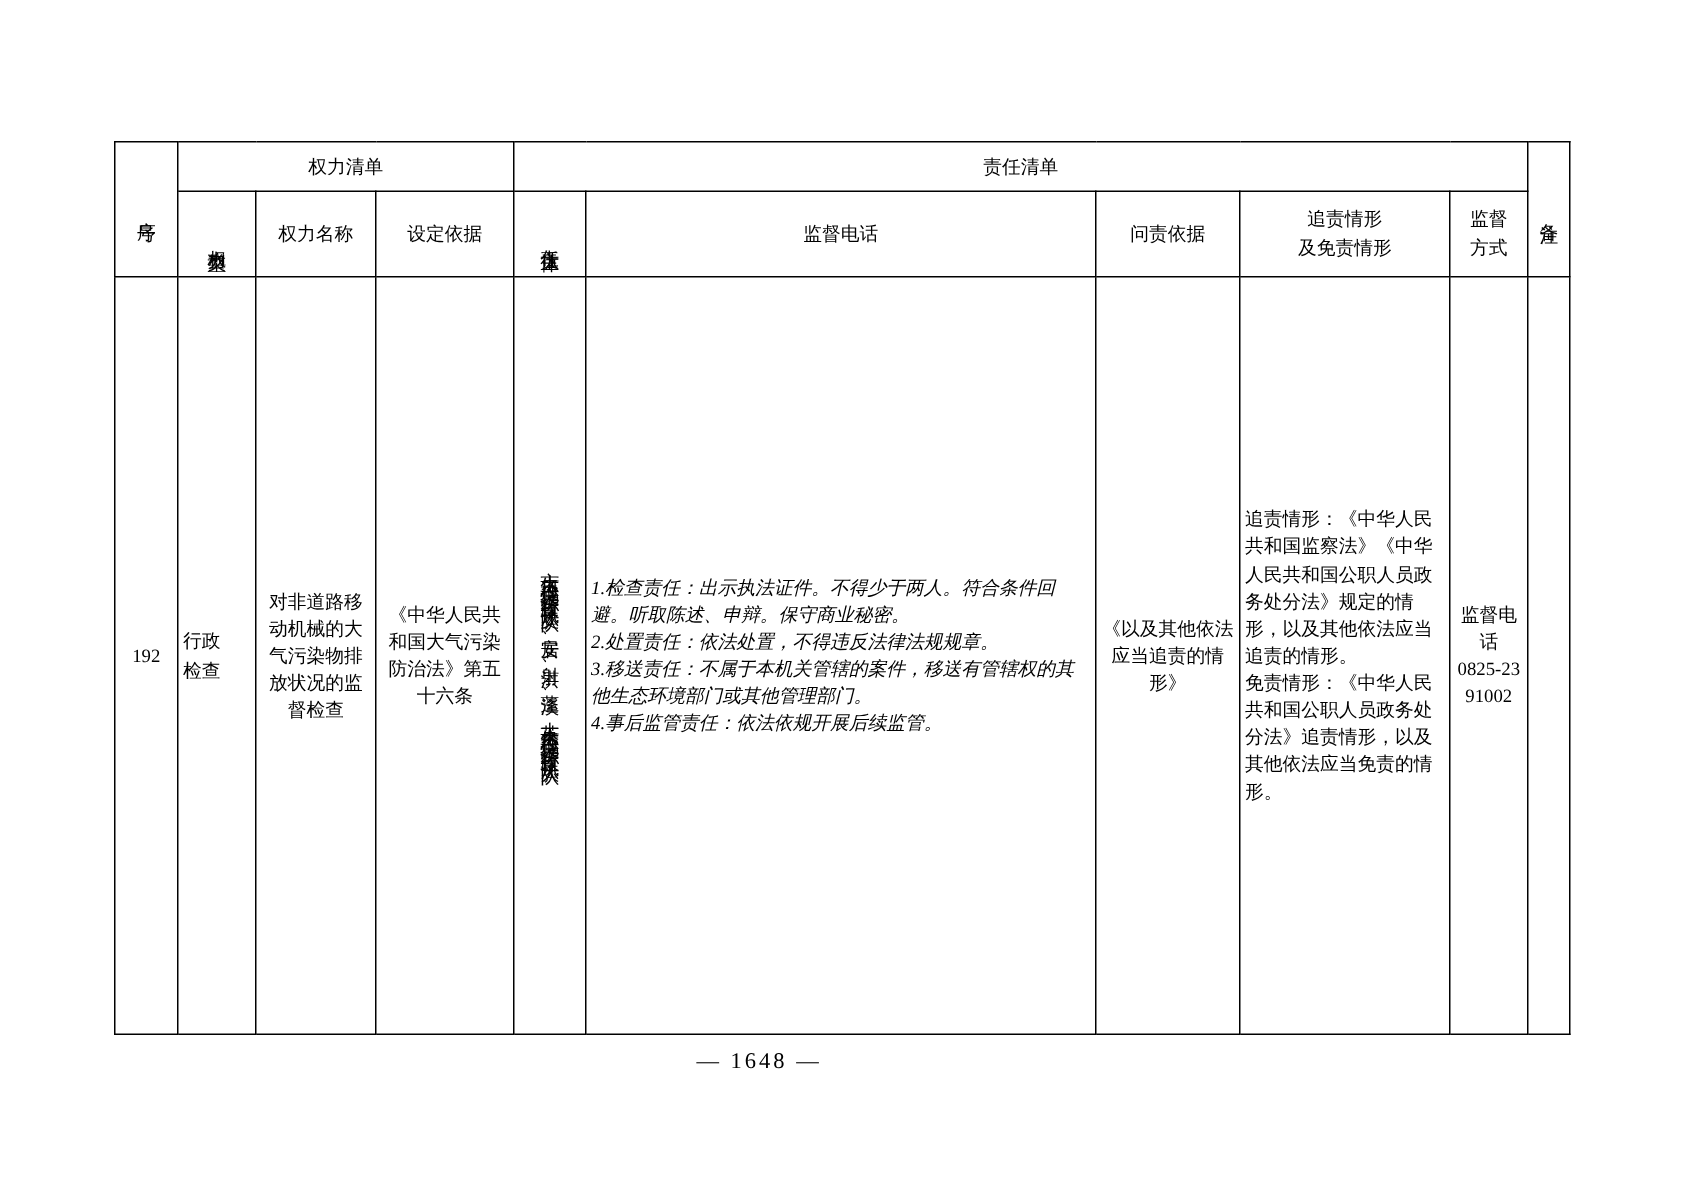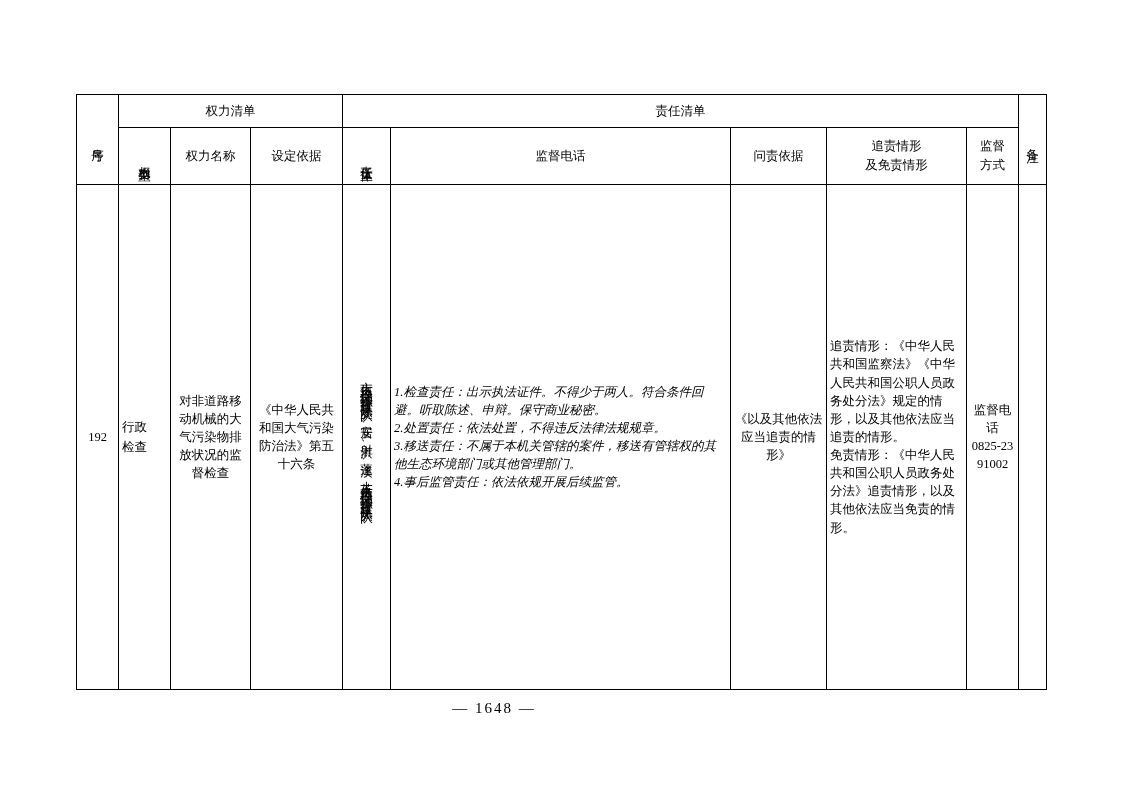--- a/index.html
+++ b/index.html
@@ -110,20 +110,21 @@
     height: 100%;
   }
   .page-number {
     position: absolute;
     left: 0;
     top: 700px;
     width: 988px;
     text-align: center;
     font-size: 15px;
     letter-spacing: 2px;
+    padding-left: 12px;
   }
 </style>
 </head>
 <body>
 
 <div class="page">
 
   <table class="doc-table">
     <colgroup>
       <col style="width:42px">

